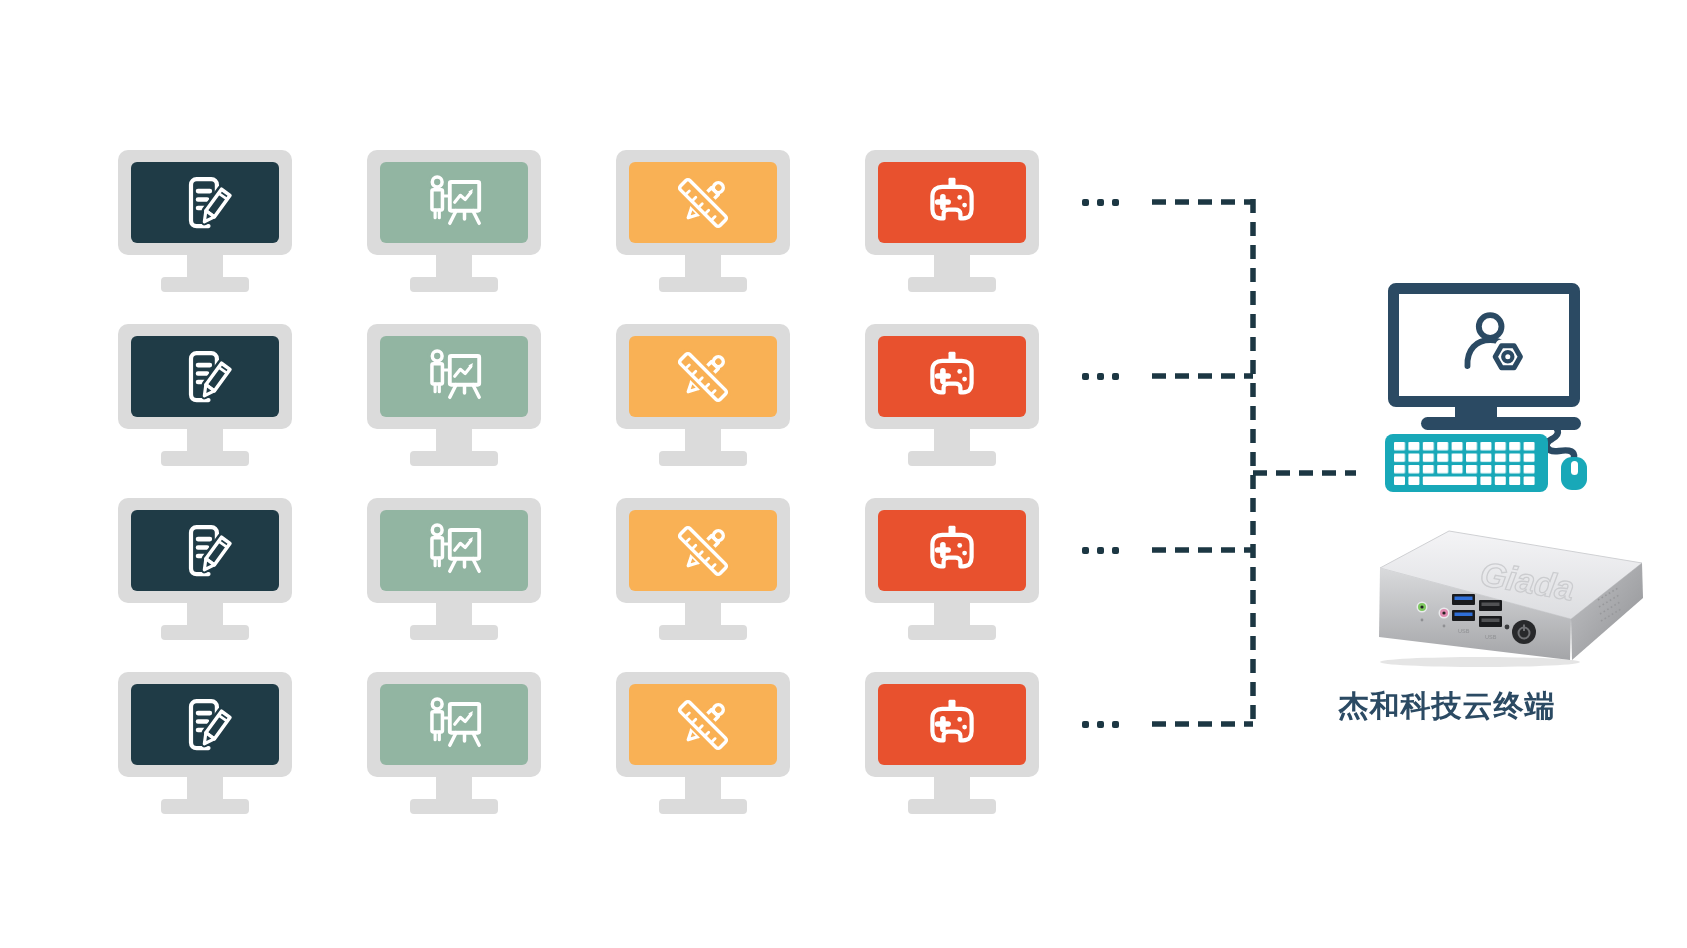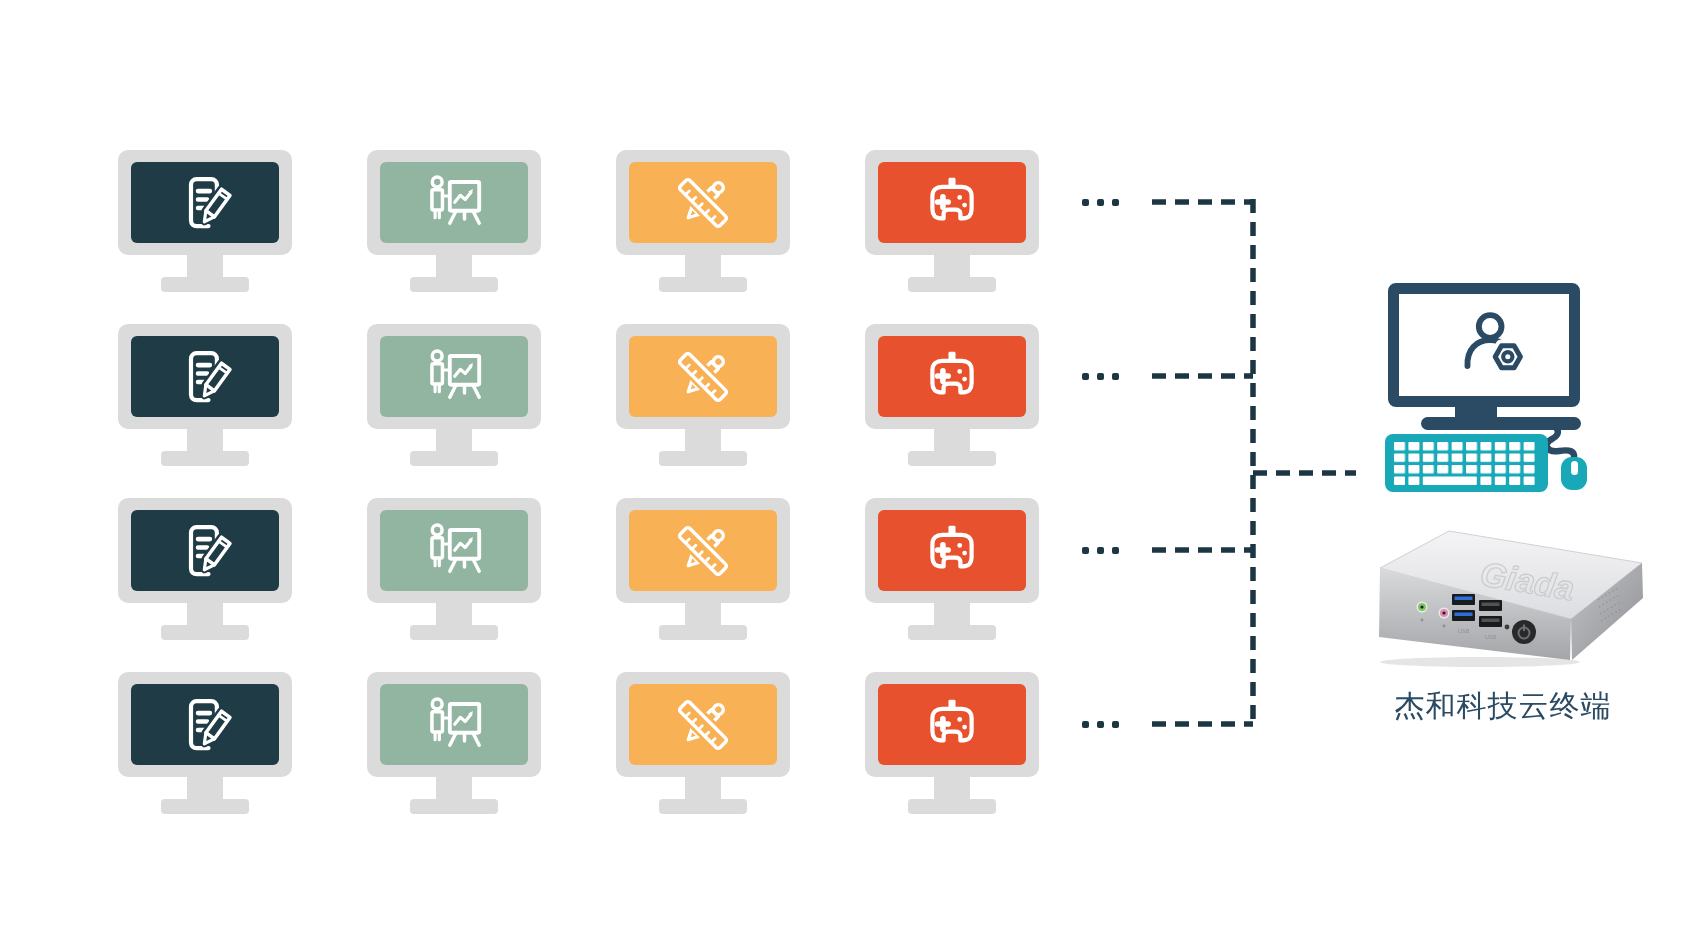--- a/index.html
+++ b/index.html
@@ -31,22 +31,22 @@
           border:11px solid var(--navy); border-radius:8px; background:#fff; box-sizing:border-box;
           display:flex; align-items:center; justify-content:center; }
   .tmon svg { width:84px; height:84px; margin-left:14px; }
   .tneck { position:absolute; left:1455px; top:405px; width:42px; height:14px; background:var(--navy); }
   .tbase { position:absolute; left:1421px; top:417px; width:160px; height:13px; background:var(--navy); border-radius:7px; }
   .kbd  { position:absolute; left:1385px; top:434px; }
   .mouse { position:absolute; left:1561px; top:457px; width:26px; height:33px;
            background:var(--teal); border-radius:11px; }
   .wheel { width:7px; height:14px; background:#fff; border-radius:4px; margin:4px auto 0; }
   .pc   { position:absolute; left:1360px; top:520px; }
-  .tlabel { position:absolute; left:1353px; top:686px; width:300px; text-align:center;
-            font-size:30px; font-weight:400; color:var(--navy); letter-spacing:1px; }
+  .tlabel { position:absolute; left:1297px; top:686px; width:300px; text-align:center;
+            font-size:30px; font-weight:700; color:var(--navy); letter-spacing:1px; }
 
   .ico { fill:none; stroke:#fff; stroke-linecap:round; stroke-linejoin:round; }
 </style>
 </head>
 <body>
 
 <div class="stage" style="--frame: #dbdbdb; --connector: #1c3743; --navy: #2b4a63; --teal: #18a8b8;">
 
   <div class="rows">
     <div class="row">

